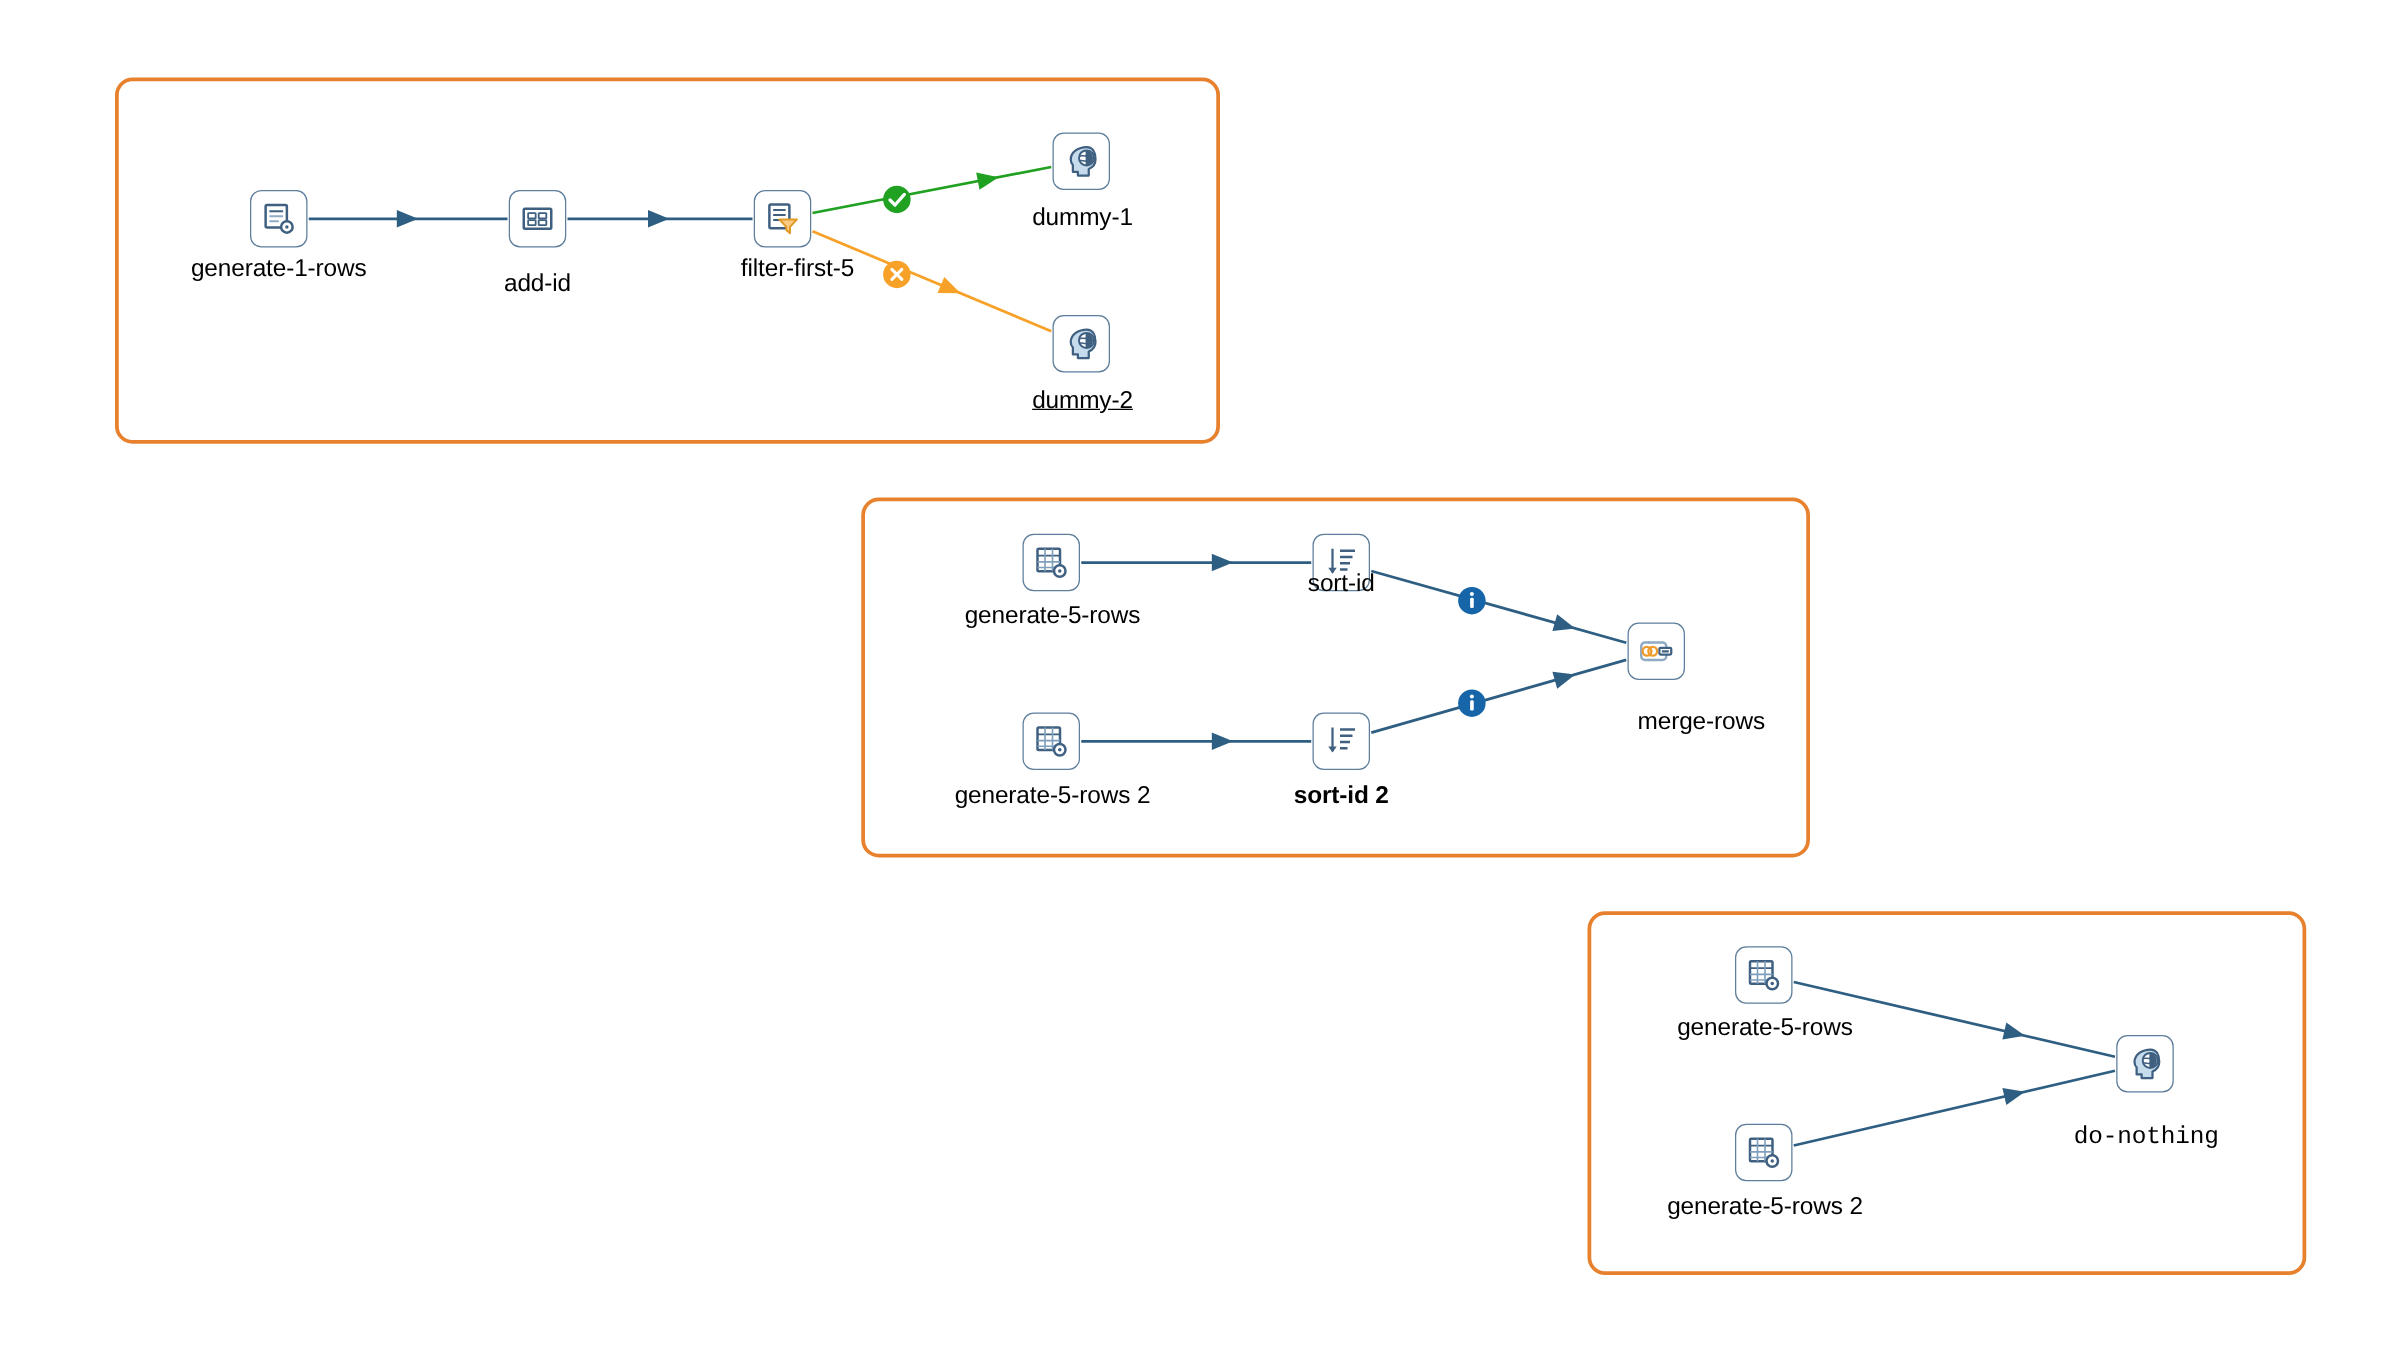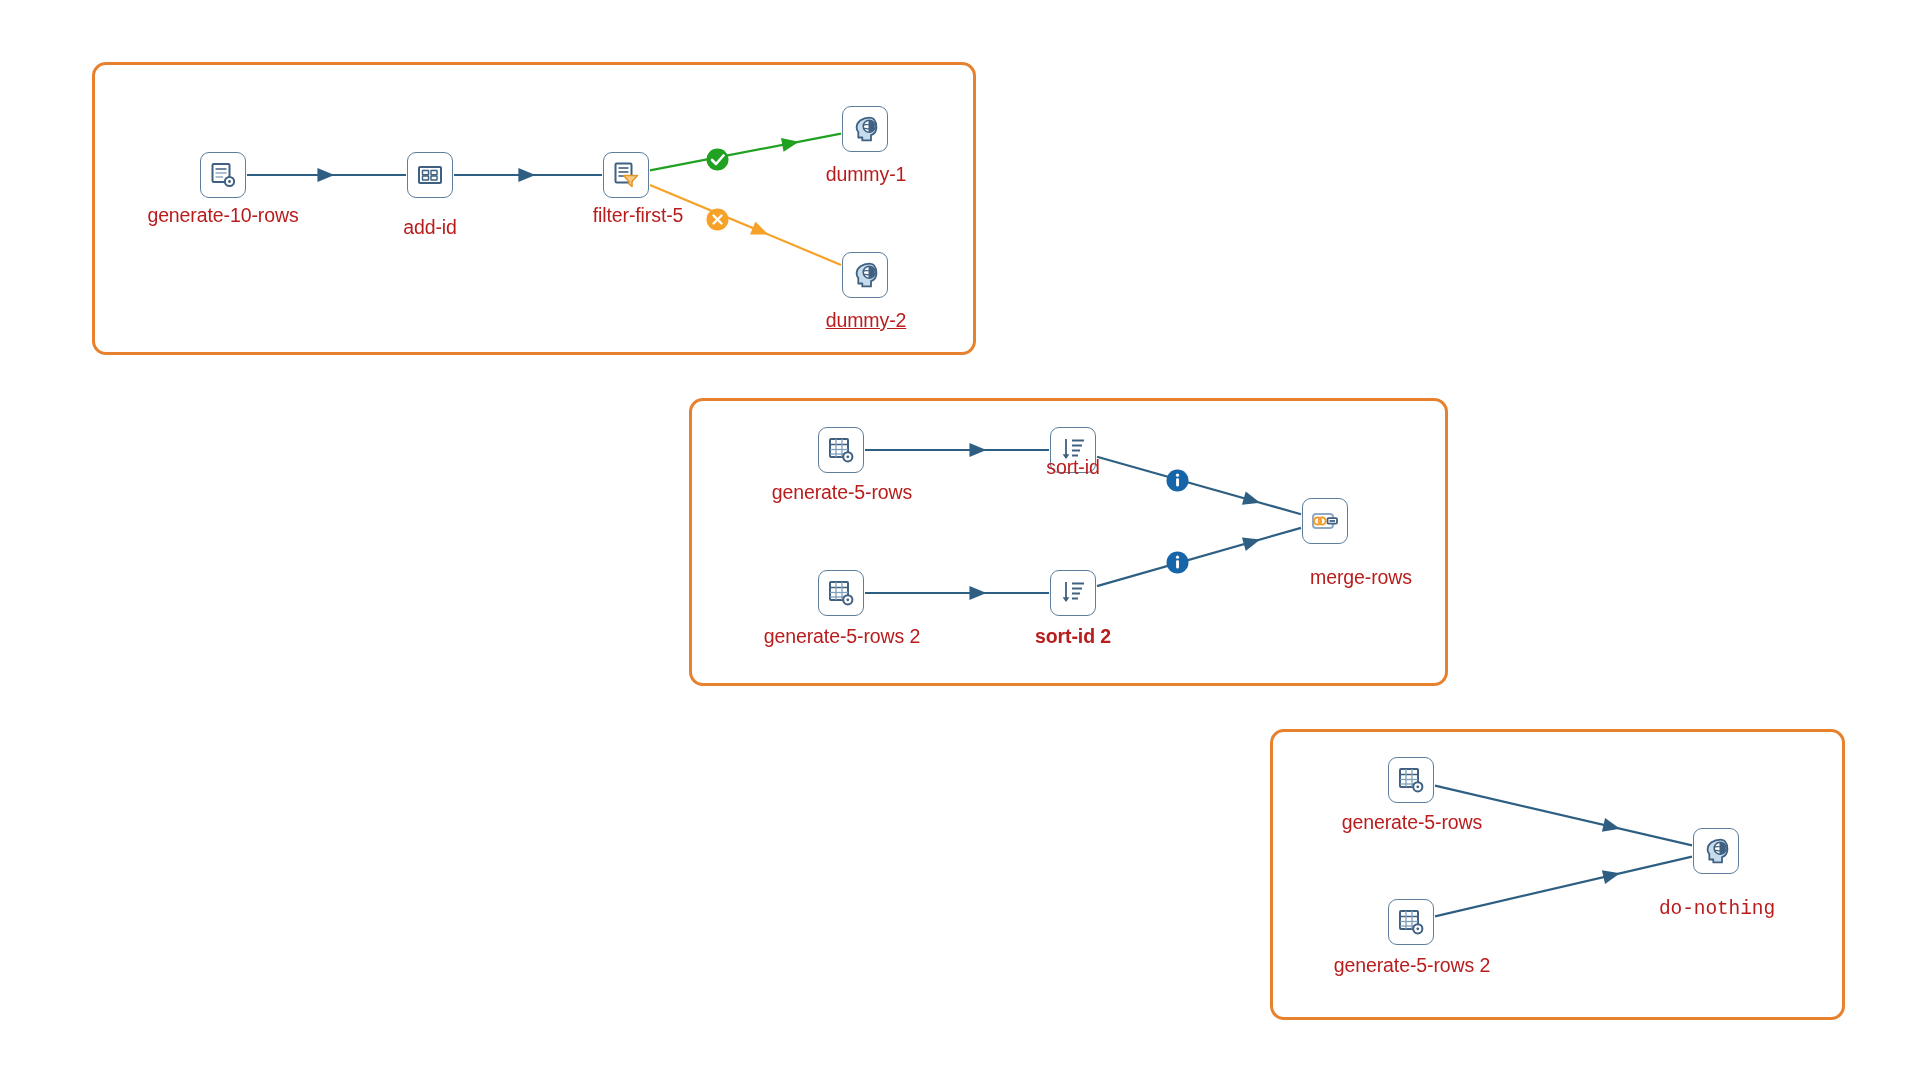--- a/index.html
+++ b/index.html
@@ -38,21 +38,21 @@
     display: flex;
     align-items: center;
     justify-content: center;
     z-index: 6;
   }
   .node svg { display: block; }
   .node-label {
     position: absolute;
     font-family: "Liberation Sans", sans-serif;
     font-size: 19.5px;
-    color: #b91c1c;
+    color: #000000;
     white-space: nowrap;
     z-index: 6;
     letter-spacing: -0.1px;
   }
   
   #edges {
     position: absolute;
     left: 0; top: 0;
     width: 1920px;
     height: 1080px;
@@ -129,21 +129,21 @@
           <svg width="30" height="30" viewBox="0 0 30 30">
         <rect x="4.5" y="4" width="17" height="18" rx="1.2" fill="#ffffff" stroke="#3F6080" stroke-width="2"></rect>
         <line x1="7.5" y1="9" x2="18.5" y2="9" stroke="#3F6080" stroke-width="1.5"></line>
         <line x1="7.5" y1="13" x2="18.5" y2="13" stroke="#8FAAC2" stroke-width="1.5"></line>
         <line x1="7.5" y1="17" x2="15" y2="17" stroke="#8FAAC2" stroke-width="1.5"></line>
         <circle cx="21.5" cy="21.5" r="4.6" fill="#ffffff" stroke="#3F6080" stroke-width="2"></circle>
         <circle cx="21.5" cy="21.5" r="1.4" fill="#3F6080"></circle>
       </svg>
         </span>
       </div>
-      <div class="node-label" style="left: 223px; top: 204px; transform: translateX(-50%);">generate-10-rows</div>
+      <div class="node-label" style="left: 223px; top: 204px; transform: translateX(-50%);">generate-1-rows</div>
       <div class="node" style="left: 407px; top: 152px; border-color: rgb(94, 126, 155);">
         <span>
           <svg width="30" height="30" viewBox="0 0 30 30">
         <rect x="4" y="7" width="22" height="16" rx="1" fill="#ffffff" stroke="#3F6080" stroke-width="2"></rect>
         <rect x="6.5" y="9.5" width="17" height="11" fill="#E8EEF4"></rect>
         <rect x="7.5" y="10.5" width="6" height="4.2" rx="0.5" fill="#ffffff" stroke="#3F6080" stroke-width="1.4"></rect>
         <rect x="16" y="10.5" width="6" height="4.2" rx="0.5" fill="#ffffff" stroke="#3F6080" stroke-width="1.4"></rect>
         <rect x="7.5" y="16" width="6" height="4" rx="0.5" fill="#ffffff" stroke="#3F6080" stroke-width="1.4"></rect>
         <rect x="16" y="16" width="6" height="4" rx="0.5" fill="#ffffff" stroke="#3F6080" stroke-width="1.4"></rect>
       </svg>

